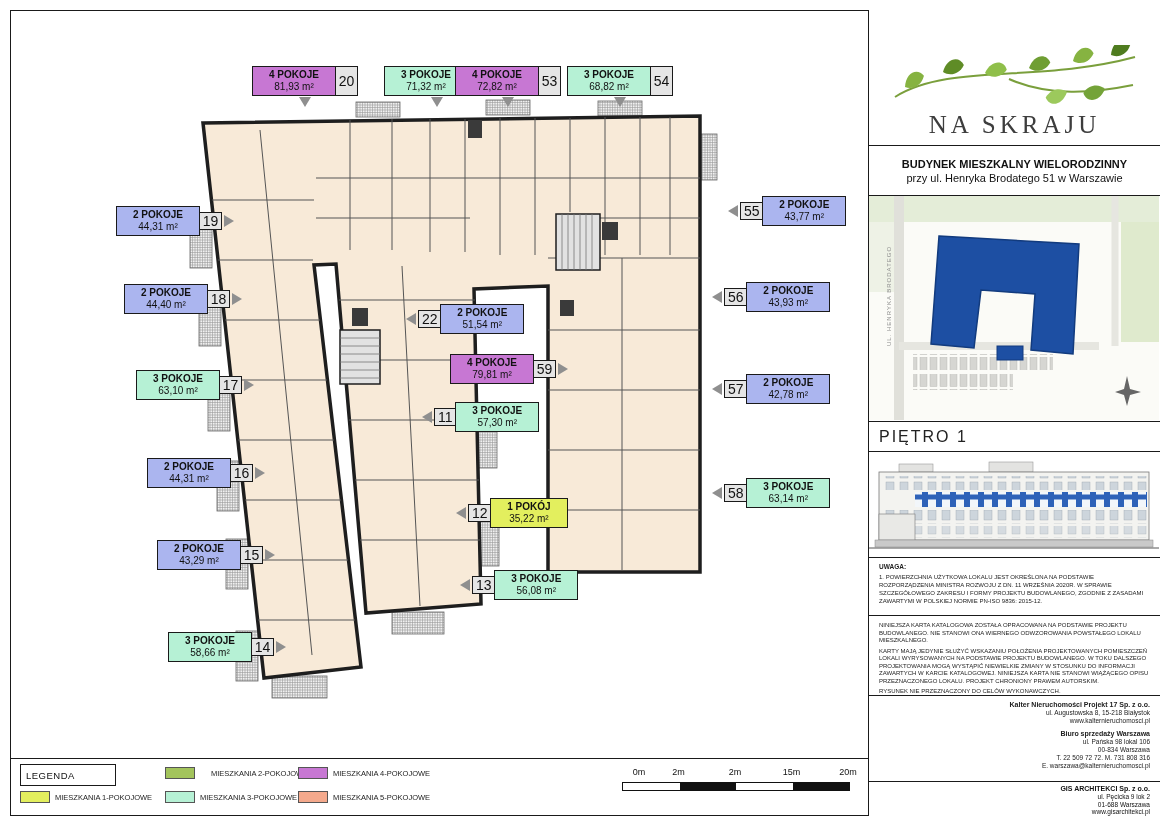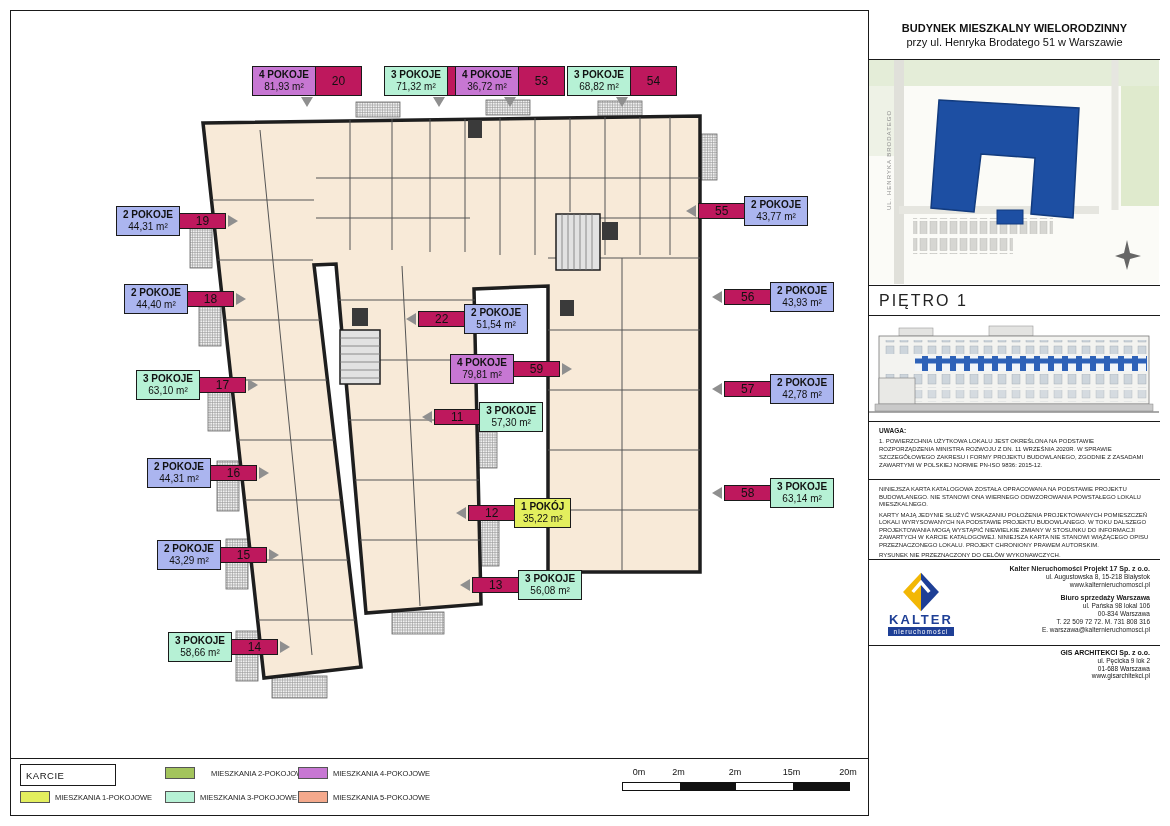--- a/index.html
+++ b/index.html
@@ -6,23 +6,23 @@
   body{font-family:"Liberation Sans",sans-serif;color:#111;}
   .page{position:relative;width:1170px;height:826px;background:#fff;overflow:hidden;}
   .frame{position:absolute;left:10px;top:10px;width:1150px;height:806px;border:1.5px solid #1a1a1a;box-sizing:border-box;}
 
   
   #plan-svg{position:absolute;left:10px;top:10px;}
   #apt-layer{position:absolute;left:0;top:0;width:868px;height:758px;}
   .apt{position:absolute;display:flex;align-items:center;z-index:6;}
   .apt.top{flex-direction:column;align-items:center;}
   .apt .row{display:flex;align-items:stretch;}
-  .abox{border:1.3px solid #1a1a1a;padding:2px 6px;text-align:center;font-size:10px;line-height:12px;white-space:nowrap;box-sizing:border-box;}
+  .abox{border:1.3px solid #1a1a1a;padding:2px 16px;text-align:center;font-size:10px;line-height:12px;white-space:nowrap;box-sizing:border-box;}
   .abox .l1{font-weight:bold;}
-  .anum{border:1.3px solid #1a1a1a;background:#be185d;display:flex;align-items:center;justify-content:center;padding:0 16px;font-size:12px;margin-left:-1.3px;box-sizing:border-box;}
+  .anum{border:1.3px solid #1a1a1a;background:#e5e5e5;display:flex;align-items:center;justify-content:center;padding:0 3px;font-size:14px;margin-left:-1.3px;box-sizing:border-box;}
   .apt.east .anum{margin-left:0;margin-right:-1.3px;}
   .wedge{width:0;height:0;}
   .wedge.e{border-top:6px solid transparent;border-bottom:6px solid transparent;border-left:10px solid #8f8f8f;margin-left:2px;}
   .wedge.w{border-top:6px solid transparent;border-bottom:6px solid transparent;border-right:10px solid #8f8f8f;margin-right:2px;}
   .wedge.s{border-left:6px solid transparent;border-right:6px solid transparent;border-top:10px solid #8f8f8f;margin-top:1px;}
 
   
   .legend-strip{position:absolute;left:10px;top:758px;width:858px;height:58px;border-top:1.5px solid #1a1a1a;box-sizing:border-box;}
   .legend-title-box{position:absolute;left:10px;top:5px;width:96px;height:22px;border:1px solid #1a1a1a;display:flex;align-items:center;padding-left:5px;font-size:9.5px;letter-spacing:.5px;box-sizing:border-box;}
   .lg-item{position:absolute;display:flex;align-items:center;gap:5px;}
@@ -129,21 +129,21 @@
             <div class="l2">71,32 m²</div>
           </div>
           <div class="anum">21</div>
         </div>
         <div class="wedge s"></div>
       </div>
       <div class="apt top" style="left: 455px; top: 66px;">
         <div class="row">
           <div class="abox" style="background:#c777d3">
             <div class="l1">4 POKOJE</div>
-            <div class="l2">36,72 m²</div>
+            <div class="l2">72,82 m²</div>
           </div>
           <div class="anum">53</div>
         </div>
         <div class="wedge s"></div>
       </div>
       <div class="apt top" style="left: 567px; top: 66px;">
         <div class="row">
           <div class="abox" style="background:#b6f1d5">
             <div class="l1">3 POKOJE</div>
             <div class="l2">68,82 m²</div>
@@ -233,21 +233,21 @@
         </div>
       </div>
       <div class="apt east" style="left: 460px; top: 570px;">
         <div class="wedge w"></div>
         <div class="anum">13</div>
         <div class="abox" style="background:#b6f1d5">
           <div class="l1">3 POKOJE</div>
           <div class="l2">56,08 m²</div>
         </div>
       </div>
-      <div class="apt east" style="left: 686px; top: 196px;">
+      <div class="apt east" style="left: 728px; top: 196px;">
         <div class="wedge w"></div>
         <div class="anum">55</div>
         <div class="abox" style="background:#abb5ef">
           <div class="l1">2 POKOJE</div>
           <div class="l2">43,77 m²</div>
         </div>
       </div>
       <div class="apt east" style="left: 712px; top: 282px;">
         <div class="wedge w"></div>
         <div class="anum">56</div>
@@ -269,21 +269,21 @@
         <div class="anum">58</div>
         <div class="abox" style="background:#b6f1d5">
           <div class="l1">3 POKOJE</div>
           <div class="l2">63,14 m²</div>
         </div>
       </div>
     </div>
 
   <div class="legend-strip">
     <div class="legend-title-box">
-      <span>KARCIE</span>
+      <span>LEGENDA</span>
     </div>
     <div id="legend-items">
         <div class="lg-item" style="left: 10px; top: 32px;">
           <span class="lg-swatch" style="background:#e3ef5e"></span>
           <span class="lg-label">MIESZKANIA 1-POKOJOWE</span>
         </div>
         <div class="lg-item" style="left: 155px; top: 8px; gap: 16px;">
           <span class="lg-swatch" style="background:#a3c45c"></span>
           <span class="lg-label">MIESZKANIA 2-POKOJOWE</span>
         </div>
@@ -312,20 +312,39 @@
         <div class="sb-seg" style="background:#fff"></div>
         <div class="sb-seg" style="background:#111"></div>
         <div class="sb-seg" style="background:#fff"></div>
         <div class="sb-seg" style="background:#111"></div>
       </div>
     </div>
   </div>
 
   <div class="sb">
 
+    <section class="sb-logo">
+      <svg width="252" height="64" viewBox="0 0 252 64">
+        <g fill="none" stroke="#7a9f3c" stroke-width="2">
+          <path d="M6,52 C60,18 150,38 246,12"></path>
+          <path d="M120,34 C160,52 205,48 244,40"></path>
+        </g>
+        <g>
+          <path d="M0,0 C7,-12 20,-12 22,-1 C15,7 5,6 0,0 Z" transform="translate(16,42) rotate(-28)" fill="#86b341"></path>
+          <path d="M0,0 C7,-12 20,-12 22,-1 C15,7 5,6 0,0 Z" transform="translate(54,27) rotate(-16)" fill="#5f8c26"></path>
+          <path d="M0,0 C7,-12 20,-12 22,-1 C15,7 5,6 0,0 Z" transform="translate(96,28) rotate(-6)" fill="#8fbf4a"></path>
+          <path d="M0,0 C7,-12 20,-12 22,-1 C15,7 5,6 0,0 Z" transform="translate(140,23) rotate(-12)" fill="#6f9e33"></path>
+          <path d="M0,0 C7,-12 20,-12 22,-1 C15,7 5,6 0,0 Z" transform="translate(184,16) rotate(-18)" fill="#86b341"></path>
+          <path d="M0,0 C7,-12 20,-12 22,-1 C15,7 5,6 0,0 Z" transform="translate(222,10) rotate(-26)" fill="#4f7c1f"></path>
+          <path d="M0,0 C7,-12 20,-12 22,-1 C15,7 5,6 0,0 Z" transform="translate(178,47) rotate(168)" fill="#9cc95c"></path>
+          <path d="M0,0 C7,-12 20,-12 22,-1 C15,7 5,6 0,0 Z" transform="translate(216,44) rotate(172)" fill="#74a338"></path>
+        </g>
+      </svg>
+      <div class="brand-name">NA SKRAJU</div>
+    </section>
 
     <section class="sb-title">
       <div class="t1">BUDYNEK MIESZKALNY WIELORODZINNY</div>
       <div class="t2">przy ul. Henryka Brodatego 51 w Warszawie</div>
     </section>
 
     <section class="sb-map">
       <svg width="290" height="224" viewBox="0 0 290 224">
         <defs>
           <pattern id="park" width="10" height="16" patternUnits="userSpaceOnUse">
@@ -387,29 +406,20 @@
 
     <section class="sb-note2">
       <div id="note-paragraphs">
           <div>NINIEJSZA KARTA KATALOGOWA ZOSTAŁA OPRACOWANA NA PODSTAWIE PROJEKTU BUDOWLANEGO. NIE STANOWI ONA WIERNEGO ODWZOROWANIA POWSTAŁEGO LOKALU MIESZKALNEGO.</div>
           <div>KARTY MAJĄ JEDYNIE SŁUŻYĆ WSKAZANIU POŁOŻENIA PROJEKTOWANYCH POMIESZCZEŃ LOKALI WYRYSOWANYCH NA PODSTAWIE PROJEKTU BUDOWLANEGO. W TOKU DALSZEGO PROJEKTOWANIA MOGĄ WYSTĄPIĆ NIEWIELKIE ZMIANY W STOSUNKU DO INFORMACJI ZAWARTYCH W KARCIE KATALOGOWEJ. NINIEJSZA KARTA NIE STANOWI WIĄŻĄCEGO OPISU PRZEZNACZONEGO LOKALU. PROJEKT CHRONIONY PRAWEM AUTORSKIM.</div>
           <div>RYSUNEK NIE PRZEZNACZONY DO CELÓW WYKONAWCZYCH.</div>
         </div>
     </section>
 
     <section class="sb-contact">
-      <div class="k-logo-col">
-        <svg width="58" height="42" viewBox="0 0 84 60">
-          <polygon points="42,2 16,30 42,58" fill="#f2b705"></polygon>
-          <polygon points="42,2 68,30 42,58" fill="#1e3f96"></polygon>
-          <polyline points="30,30 42,16 54,30" fill="none" stroke="#fff" stroke-width="5"></polyline>
-        </svg>
-        <div class="k-word">KALTER</div>
-        <div class="k-sub">nieruchomości</div>
-      </div>
       <div class="contact-col">
         <div class="c-name">Kalter Nieruchomości Projekt 17 Sp. z o.o.</div>
         <div id="developer-lines">
             <div>ul. Augustowska 8, 15-218 Białystok</div>
             <div>www.kalternieruchomosci.pl</div>
           </div>
         <div class="c-gap"></div>
         <div class="c-name">Biuro sprzedaży Warszawa</div>
         <div id="sales-lines">
             <div>ul. Pańska 98 lokal 106</div>

